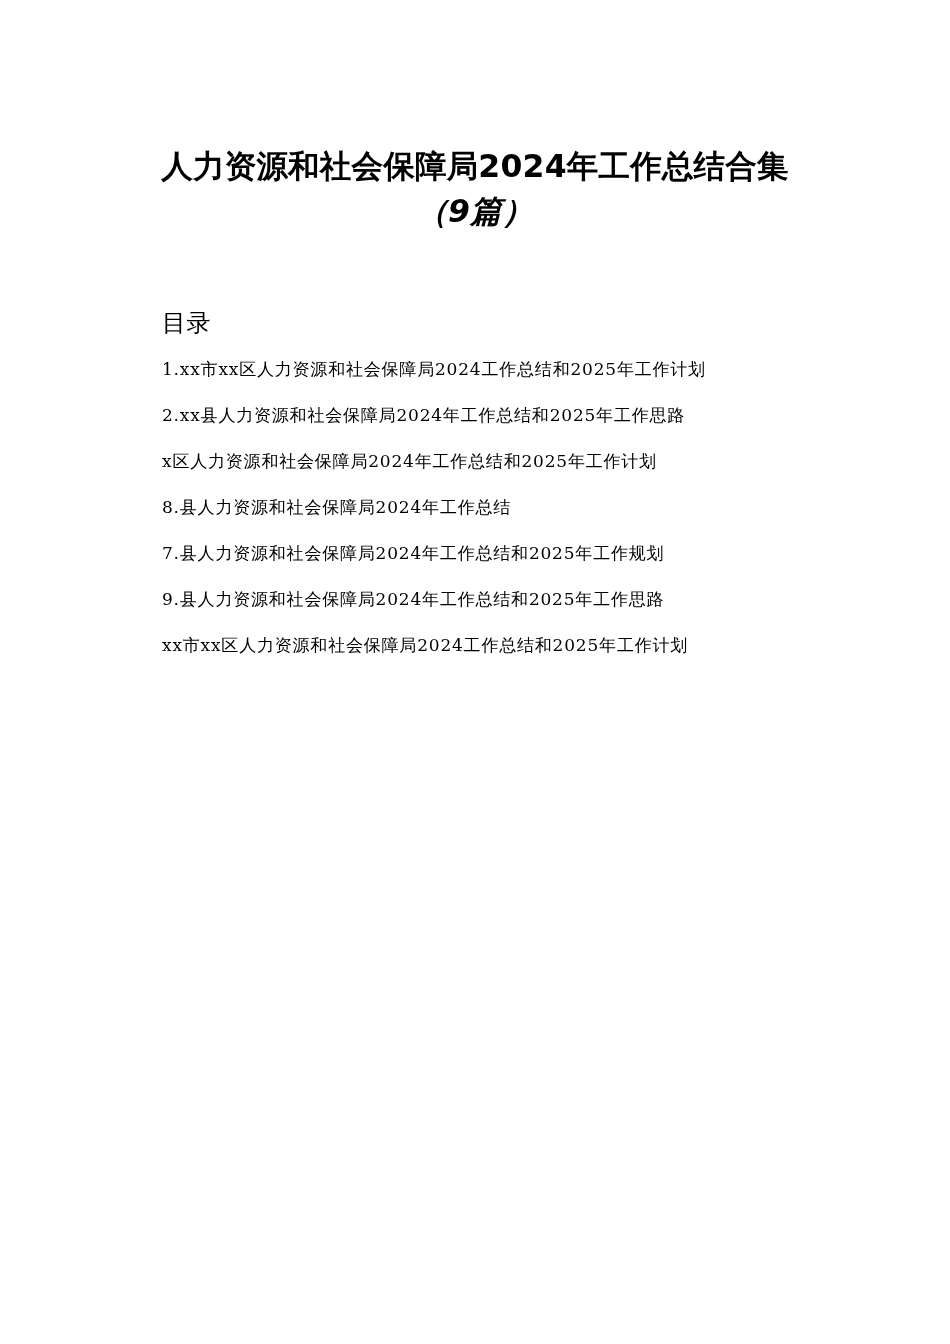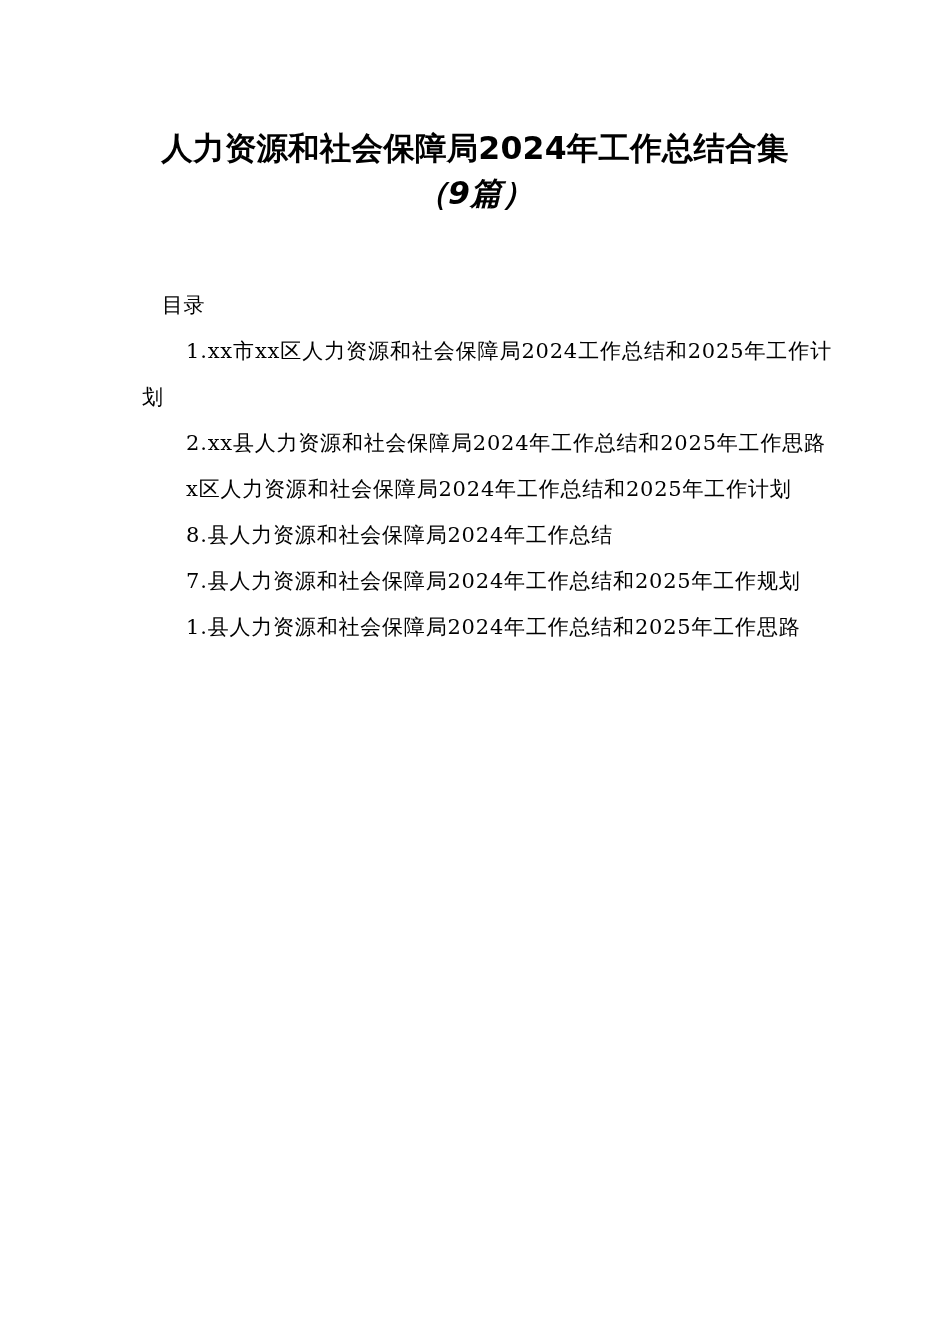--- a/index.html
+++ b/index.html
@@ -23,45 +23,44 @@
     top: 0;
     width: 714px;
   }
   .doc-title {
     font-family: "DejaVu Sans", "Liberation Sans", sans-serif;
     font-weight: bold;
     font-size: 31.5px;
     line-height: 45px;
     text-align: center;
     letter-spacing: 0.2px;
-    margin: 0;
+    margin: 18px;
     padding-top: 126px;
   }
   .doc-title .line2 {
     display: block;
     font-style: italic;
   }
   .toc-heading {
     font-family: Liberation Sans, sans-serif;
-    font-size: 21px;
+    font-size: 24px;
     line-height: 46px;
     margin-top: 66px;
     text-indent: 44px;
     letter-spacing: 0.5px;
   }
   .toc-item {
     font-family: "DejaVu Serif", "Liberation Serif", serif;
-    font-size: 21px;
+    font-size: 17px;
     line-height: 46px;
     text-indent: 44px;
     letter-spacing: 0.8px;
     text-align: justify;
     text-justify: inter-ideograph;
     word-break: break-all;
-    margin-left: 24px;
   }
   .toc-list {
     margin: 0;
     padding: 0;
     list-style: none;
   }
 </style>
 </head>
 <body>
 
@@ -74,17 +73,18 @@
     </h1>
 
     <div class="toc-heading">目录</div>
 
     <ul class="toc-list">
       <li class="toc-item">1.xx市xx区人力资源和社会保障局2024工作总结和2025年工作计划</li>
       <li class="toc-item">2.xx县人力资源和社会保障局2024年工作总结和2025年工作思路</li>
       <li class="toc-item">x区人力资源和社会保障局2024年工作总结和2025年工作计划</li>
       <li class="toc-item">8.县人力资源和社会保障局2024年工作总结</li>
       <li class="toc-item">7.县人力资源和社会保障局2024年工作总结和2025年工作规划</li>
-      <li class="toc-item">1.县人力资源和社会保障局2024年工作总结和2025年工作思路</li>
+      <li class="toc-item">9.县人力资源和社会保障局2024年工作总结和2025年工作思路</li>
+      <li class="toc-item">xx市xx区人力资源和社会保障局2024工作总结和2025年工作计划</li>
     </ul>
 
   </div>
 </div>
 
 </body></html>

